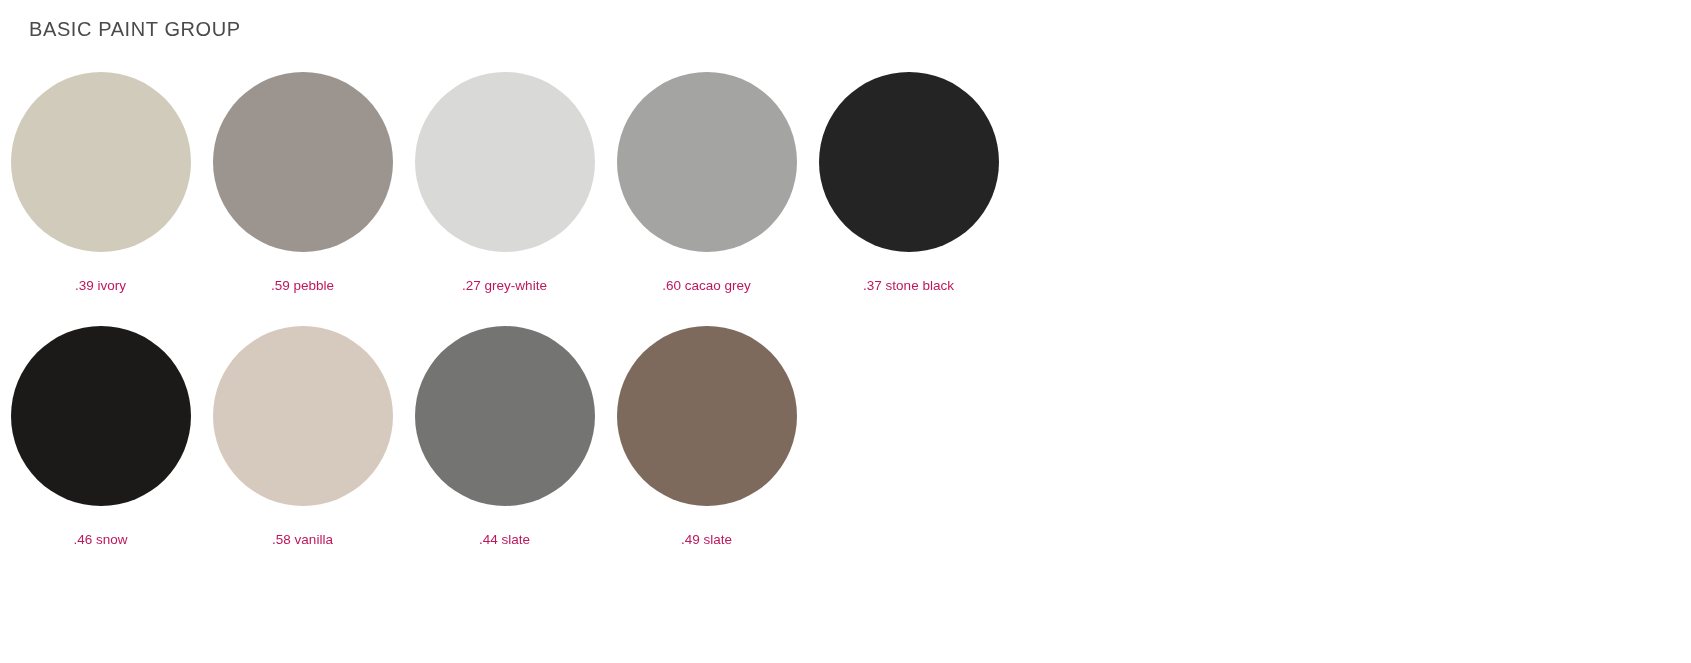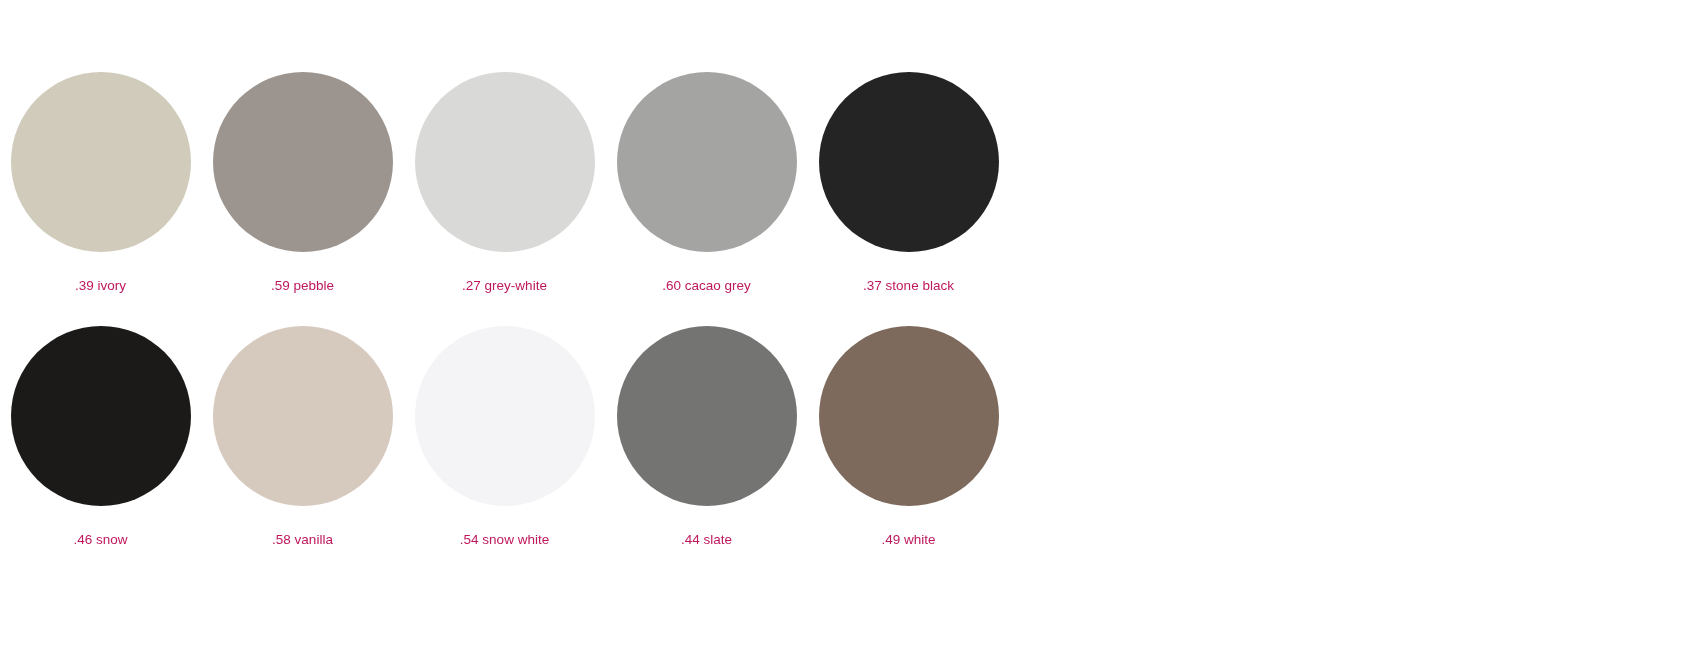--- a/index.html
+++ b/index.html
@@ -62,20 +62,21 @@
     text-align: center;
     white-space: nowrap;
     line-height: 16px;
   }
 </style>
 </head>
 <body>
 
 <div class="page">
 
+  <div class="group-title">BASIC PAINT GROUP</div>
 
   <div class="swatch-grid">
 
     <div class="swatch-row">
       <div class="swatch-cell">
         <span class="swatch-circle" style="background: rgb(208, 203, 186);"></span>
         <span class="swatch-label">.39 ivory</span>
       </div>
       <div class="swatch-cell">
         <span class="swatch-circle" style="background: rgb(156, 149, 143);"></span>
@@ -98,27 +99,23 @@
     <div class="swatch-row">
       <div class="swatch-cell">
         <span class="swatch-circle" style="background: rgb(27, 26, 25);"></span>
         <span class="swatch-label">.46 snow</span>
       </div>
       <div class="swatch-cell">
         <span class="swatch-circle" style="background: rgb(214, 201, 189);"></span>
         <span class="swatch-label">.58 vanilla</span>
       </div>
       <div class="swatch-cell">
-        <span class="swatch-circle" style="background: rgb(244, 244, 246);"></span>
-        <span class="swatch-label">.54 snow white</span>
-      </div>
-      <div class="swatch-cell">
         <span class="swatch-circle" style="background: rgb(116, 116, 114);"></span>
         <span class="swatch-label">.44 slate</span>
       </div>
       <div class="swatch-cell">
         <span class="swatch-circle" style="background: rgb(125, 106, 92);"></span>
-        <span class="swatch-label">.49 white</span>
+        <span class="swatch-label">.49 slate</span>
       </div>
     </div>
 
   </div>
 </div>
 
 </body></html>

